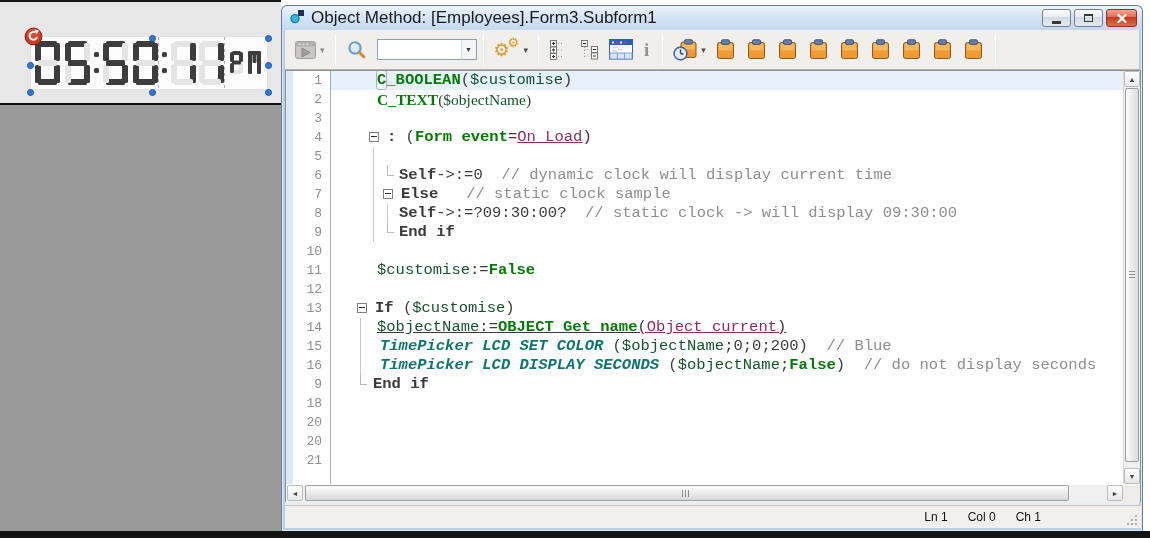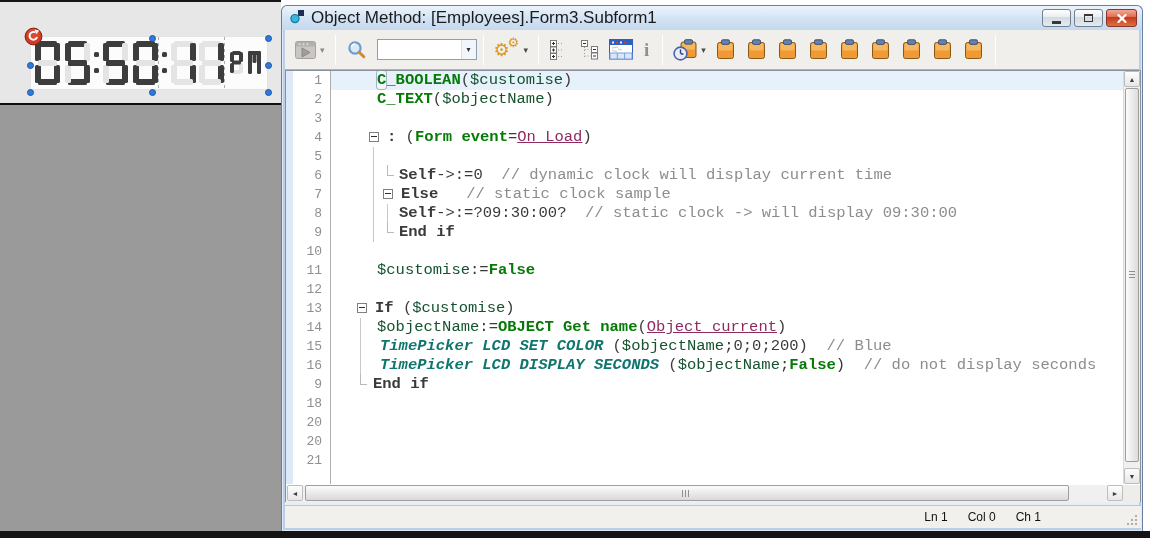--- a/index.html
+++ b/index.html
@@ -390,33 +390,33 @@
                 <div class="gut-row">16</div>
                 <div class="gut-row">9</div>
                 <div class="gut-row">18</div>
                 <div class="gut-row">20</div>
                 <div class="gut-row">20</div>
                 <div class="gut-row">21</div>
               </div>
           </div>
           <div class="code" id="code">
               <div class="line cur" style="padding-left: 46px;"><span class="tok-cmd-cursor">C</span><span class="tok-cmd">_BOOLEAN</span><span class="tok-txt">(</span><span class="tok-var">$customise</span><span class="tok-txt">)</span></div>
-              <div class="line" style="padding-left: 46px;"><span class="tok-cmd">C_TEXT</span><span class="tok-txt">(</span><span class="tok-var">$objectName</span><span class="tok-txt">)</span></div>
+              <div class="line" style="padding-left: 46px; font-family: Liberation Serif, serif;"><span class="tok-cmd">C_TEXT</span><span class="tok-txt">(</span><span class="tok-var">$objectName</span><span class="tok-txt">)</span></div>
               <div class="line" style="padding-left: 0px;"></div>
               <div class="line" style="padding-left: 56px;"><span class="mk-box" style="left: 38px;"><i></i></span><span class="tok-kw">:</span><span class="tok-txt"> (</span><span class="tok-cmd">Form event</span><span class="tok-txt">=</span><span class="tok-const">On Load</span><span class="tok-txt">)</span></div>
               <div class="line" style="padding-left: 0px;"><span class="mk-bar" style="left: 42px;"></span></div>
               <div class="line" style="padding-left: 68px;"><span class="mk-bar" style="left: 42px;"></span><span class="mk-corner" style="left: 56px;"></span><span class="tok-kw">Self</span><span class="tok-txt">-&gt;:=0  </span><span class="tok-cmt">// dynamic clock will display current time</span></div>
               <div class="line" style="padding-left: 70px;"><span class="mk-bar" style="left: 42px;"></span><span class="mk-box" style="left: 52px;"><i></i></span><span class="tok-kw">Else</span><span class="tok-txt">   </span><span class="tok-cmt">// static clock sample</span></div>
               <div class="line" style="padding-left: 68px;"><span class="mk-bar" style="left: 42px;"></span><span class="mk-bar" style="left: 56px;"></span><span class="tok-kw">Self</span><span class="tok-txt">-&gt;:=?09:30:00?  </span><span class="tok-cmt">// static clock -&gt; will display 09:30:00</span></div>
               <div class="line" style="padding-left: 68px;"><span class="mk-bar" style="left: 42px;"></span><span class="mk-corner" style="left: 56px;"></span><span class="tok-kw">End if</span></div>
               <div class="line" style="padding-left: 0px;"></div>
               <div class="line" style="padding-left: 46px;"><span class="tok-var">$customise</span><span class="tok-txt">:=</span><span class="tok-cmd">False</span></div>
               <div class="line" style="padding-left: 0px;"></div>
               <div class="line" style="padding-left: 44px;"><span class="mk-box" style="left: 26px;"><i></i></span><span class="tok-kw">If</span><span class="tok-txt"> (</span><span class="tok-var">$customise</span><span class="tok-txt">)</span></div>
-              <div class="line" style="padding-left: 46px;"><span class="mk-bar" style="left: 29px;"></span><span class="tok-var">$objectName</span><span class="tok-txt">:=</span><span class="tok-cmd">OBJECT Get name</span><span class="tok-txt">(</span><span class="tok-const">Object current</span><span class="tok-txt">)</span></div>
+              <div class="line" style="padding-left: 46px; text-decoration: underline;"><span class="mk-bar" style="left: 29px;"></span><span class="tok-var">$objectName</span><span class="tok-txt">:=</span><span class="tok-cmd">OBJECT Get name</span><span class="tok-txt">(</span><span class="tok-const">Object current</span><span class="tok-txt">)</span></div>
               <div class="line" style="padding-left: 49px;"><span class="mk-bar" style="left: 29px;"></span><span class="tok-mth">TimePicker LCD SET COLOR</span><span class="tok-txt"> (</span><span class="tok-var">$objectName</span><span class="tok-txt">;0;0;200)  </span><span class="tok-cmt">// Blue</span></div>
               <div class="line" style="padding-left: 49px;"><span class="mk-bar" style="left: 29px;"></span><span class="tok-mth">TimePicker LCD DISPLAY SECONDS</span><span class="tok-txt"> (</span><span class="tok-var">$objectName</span><span class="tok-txt">;</span><span class="tok-cmd">False</span><span class="tok-txt">)  </span><span class="tok-cmt">// do not display seconds</span></div>
               <div class="line" style="padding-left: 42px;"><span class="mk-corner" style="left: 29px;"></span><span class="tok-kw">End if</span></div>
               <div class="line" style="padding-left: 0px;"></div>
             </div>
           <div class="vscroll">
             <span class="sb-btn vs-up">
                 <span>▲</span>
               </span>
             <div class="vs-thumb">

